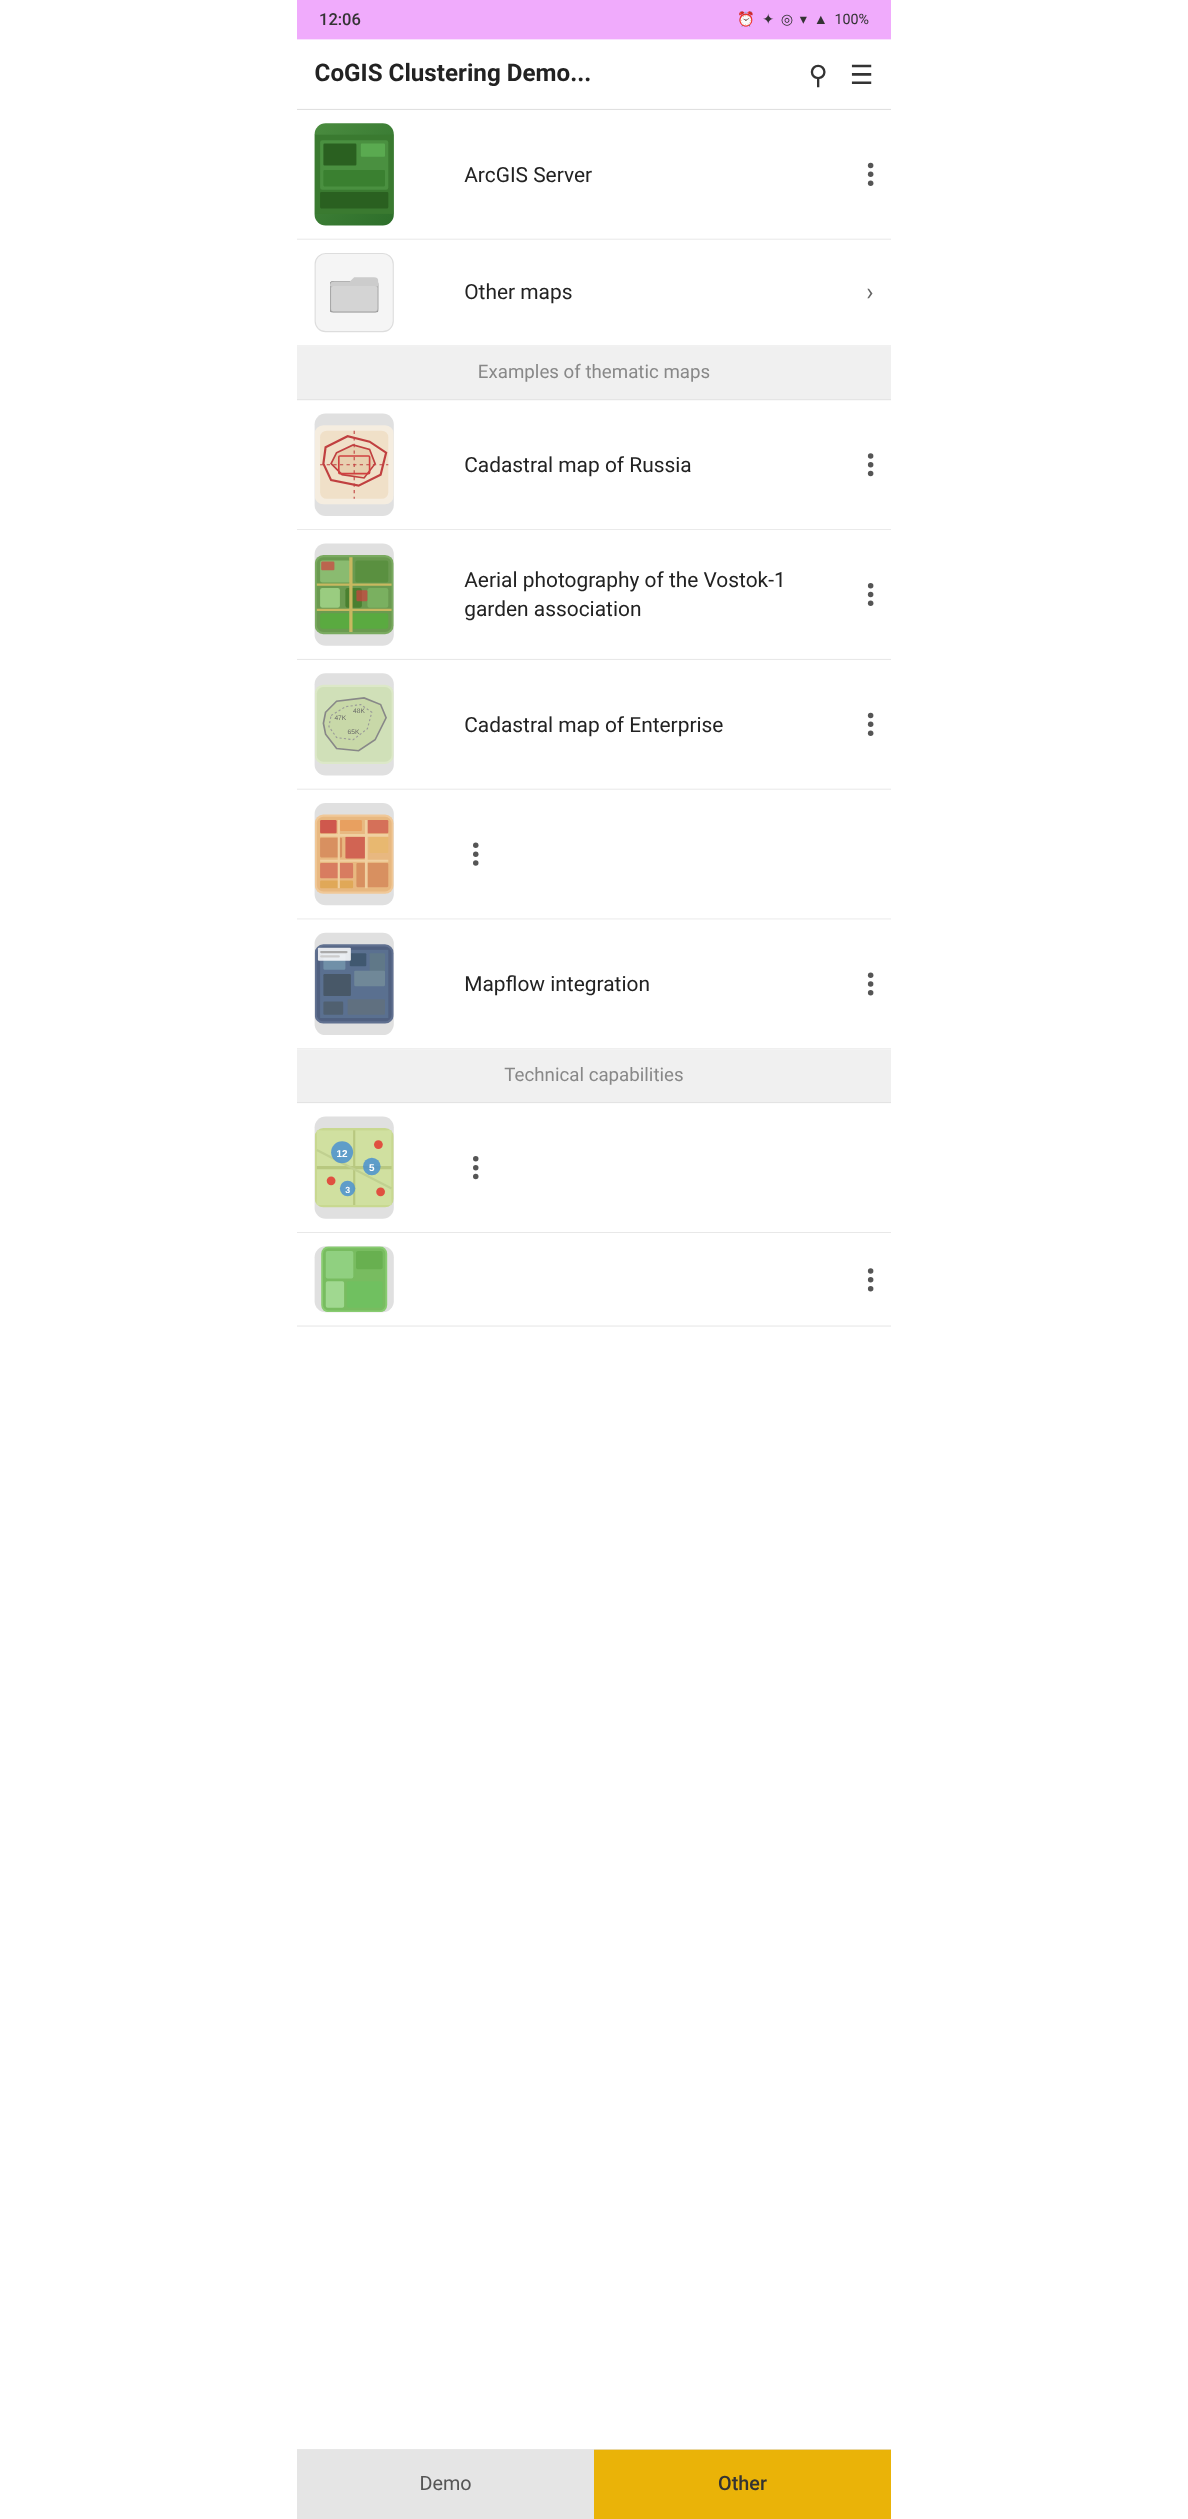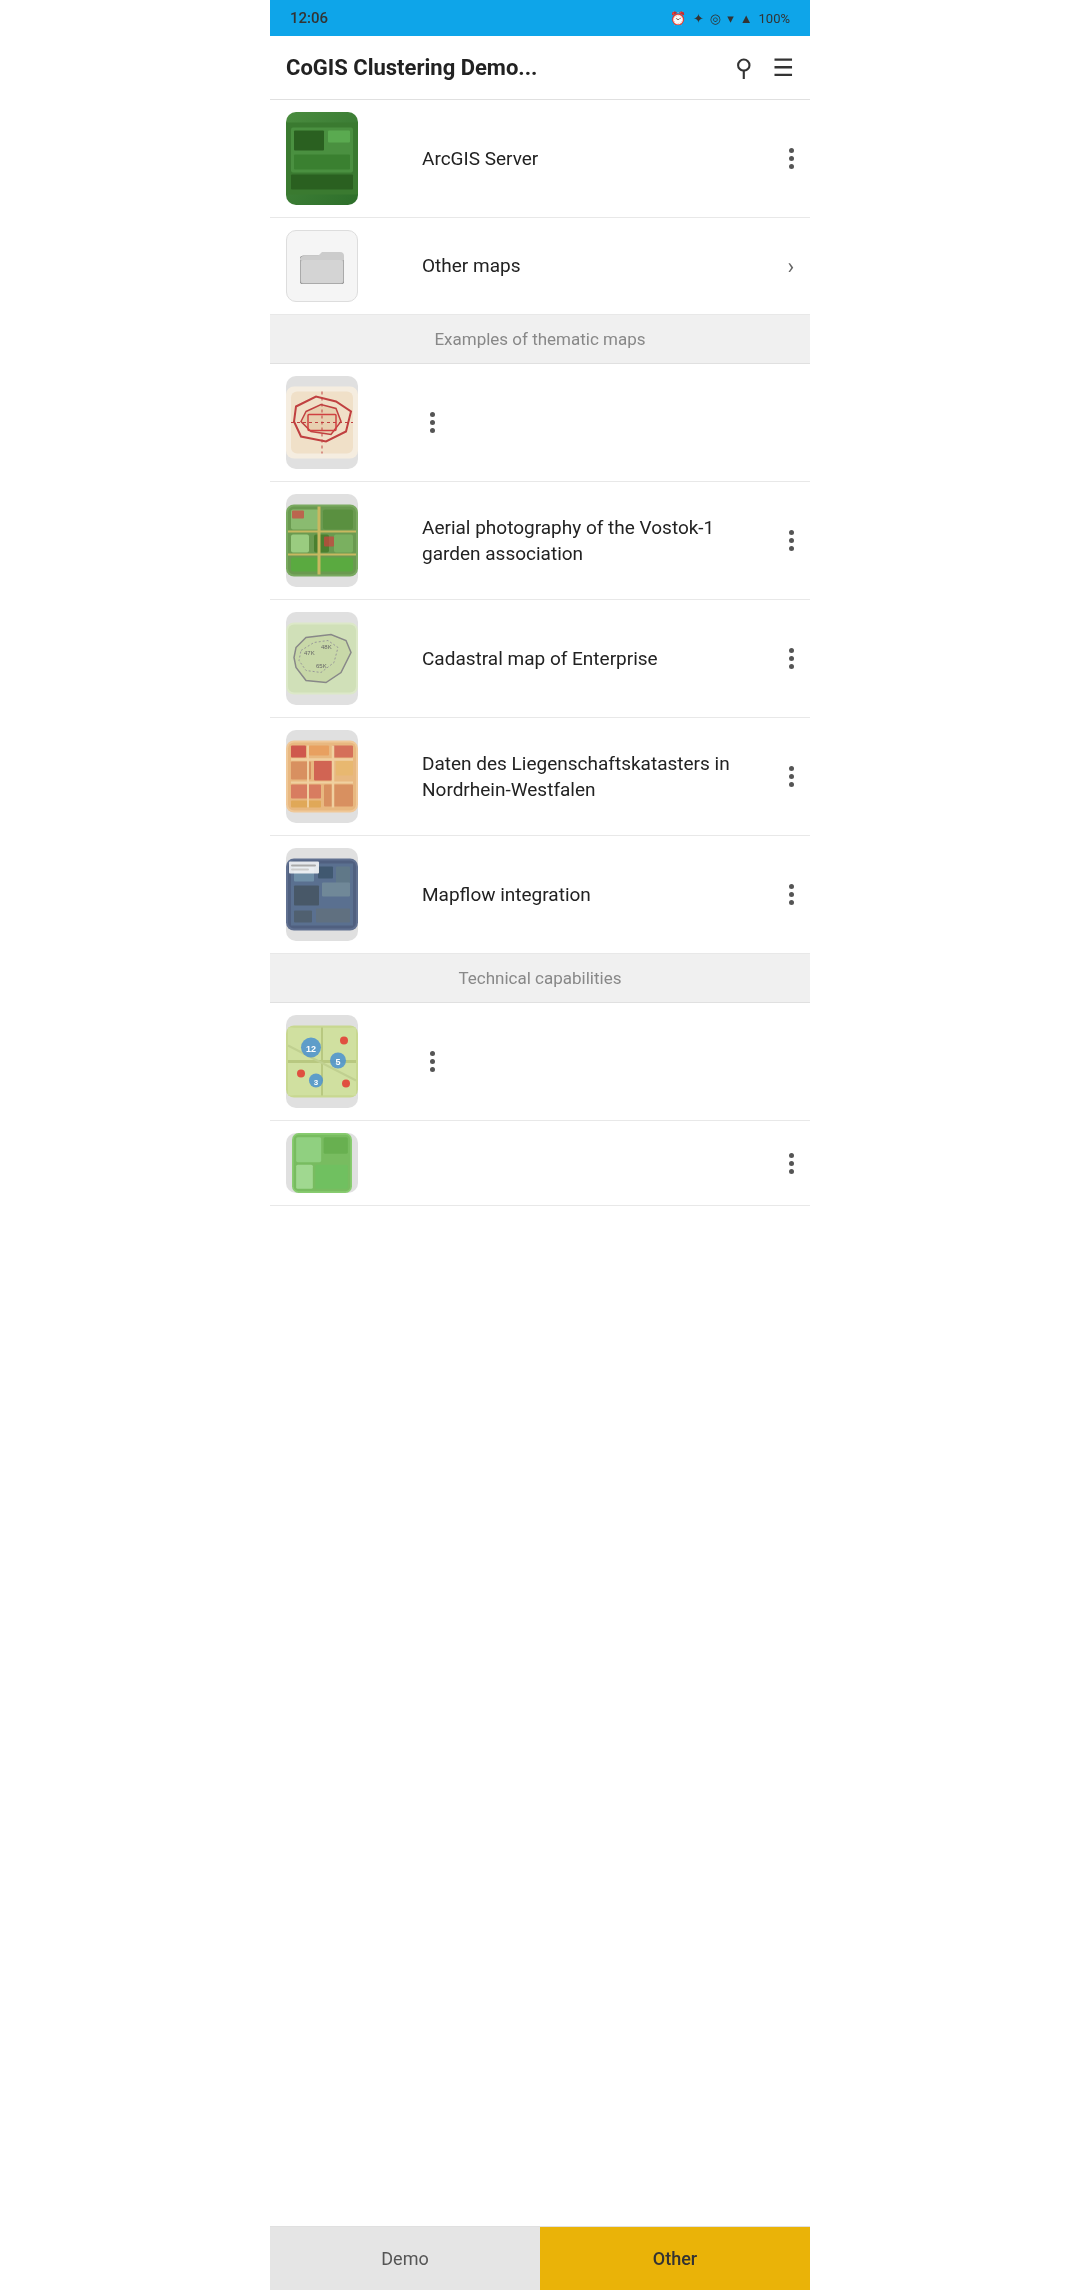--- a/index.html
+++ b/index.html
@@ -13,21 +13,21 @@
       font-family: 'Roboto', Arial, sans-serif;
       background: #ffffff;
       width: 540px;
       margin: 0 auto;
       position: relative;
       overflow-x: hidden;
     }
 
     
     .status-bar {
-      background: #0ea5e9;
+      background: #f0abfc;
       height: 36px;
       display: flex;
       align-items: center;
       justify-content: space-between;
       padding: 16px 20px;
       font-size: 15px;
       color: #333;
     }
 
     .status-time {
@@ -260,20 +260,21 @@
         <rect width="72" height="72" fill="#f5ede0" rx="8"></rect>
         <rect x="5" y="5" width="62" height="62" fill="#f0e0c8" rx="6"></rect>
 
         <polygon points="10,20 30,10 50,15 65,25 60,45 40,55 15,50 8,35" fill="none" stroke="#c04040" stroke-width="2"></polygon>
         <polygon points="20,25 35,18 50,22 55,35 45,48 25,45 15,35" fill="#e8d0b0" stroke="#c04040" stroke-width="1.5"></polygon>
         <line x1="5" y1="36" x2="67" y2="36" stroke="#c04040" stroke-width="1" stroke-dasharray="3,3"></line>
         <line x1="36" y1="5" x2="36" y2="67" stroke="#c04040" stroke-width="1" stroke-dasharray="3,3"></line>
         <rect x="22" y="28" width="28" height="16" fill="none" stroke="#d04040" stroke-width="1.5" rx="1"></rect>
       </svg>
     </div>
+    <span class="item-text">Cadastral map of Russia</span>
     <div class="item-dots">
       <div class="dot"></div>
       <div class="dot"></div>
       <div class="dot"></div>
     </div>
   </div>
 
   <div class="list-item">
     <div class="item-thumbnail">
       <svg viewBox="0 0 72 72" xmlns="http://www.w3.org/2000/svg">
@@ -341,21 +342,20 @@
         <rect x="5" y="44" width="30" height="14" fill="#c84040" opacity="0.5" rx="1"></rect>
         <rect x="38" y="44" width="29" height="22" fill="#d89060" rx="1"></rect>
         <rect x="5" y="60" width="30" height="7" fill="#e0a858" rx="1"></rect>
 
         <line x1="5" y1="19" x2="67" y2="19" stroke="#f0d0a0" stroke-width="2.5"></line>
         <line x1="5" y1="42" x2="67" y2="42" stroke="#f0d0a0" stroke-width="2"></line>
         <line x1="22" y1="5" x2="22" y2="67" stroke="#f0d0a0" stroke-width="2"></line>
         <line x1="47" y1="5" x2="47" y2="67" stroke="#f0d0a0" stroke-width="2.5"></line>
       </svg>
     </div>
-    <span class="item-text">Daten des Liegenschaftskatasters in Nordrhein-Westfalen</span>
     <div class="item-dots">
       <div class="dot"></div>
       <div class="dot"></div>
       <div class="dot"></div>
     </div>
   </div>
 
   <div class="list-item">
     <div class="item-thumbnail">
       <svg viewBox="0 0 72 72" xmlns="http://www.w3.org/2000/svg">

